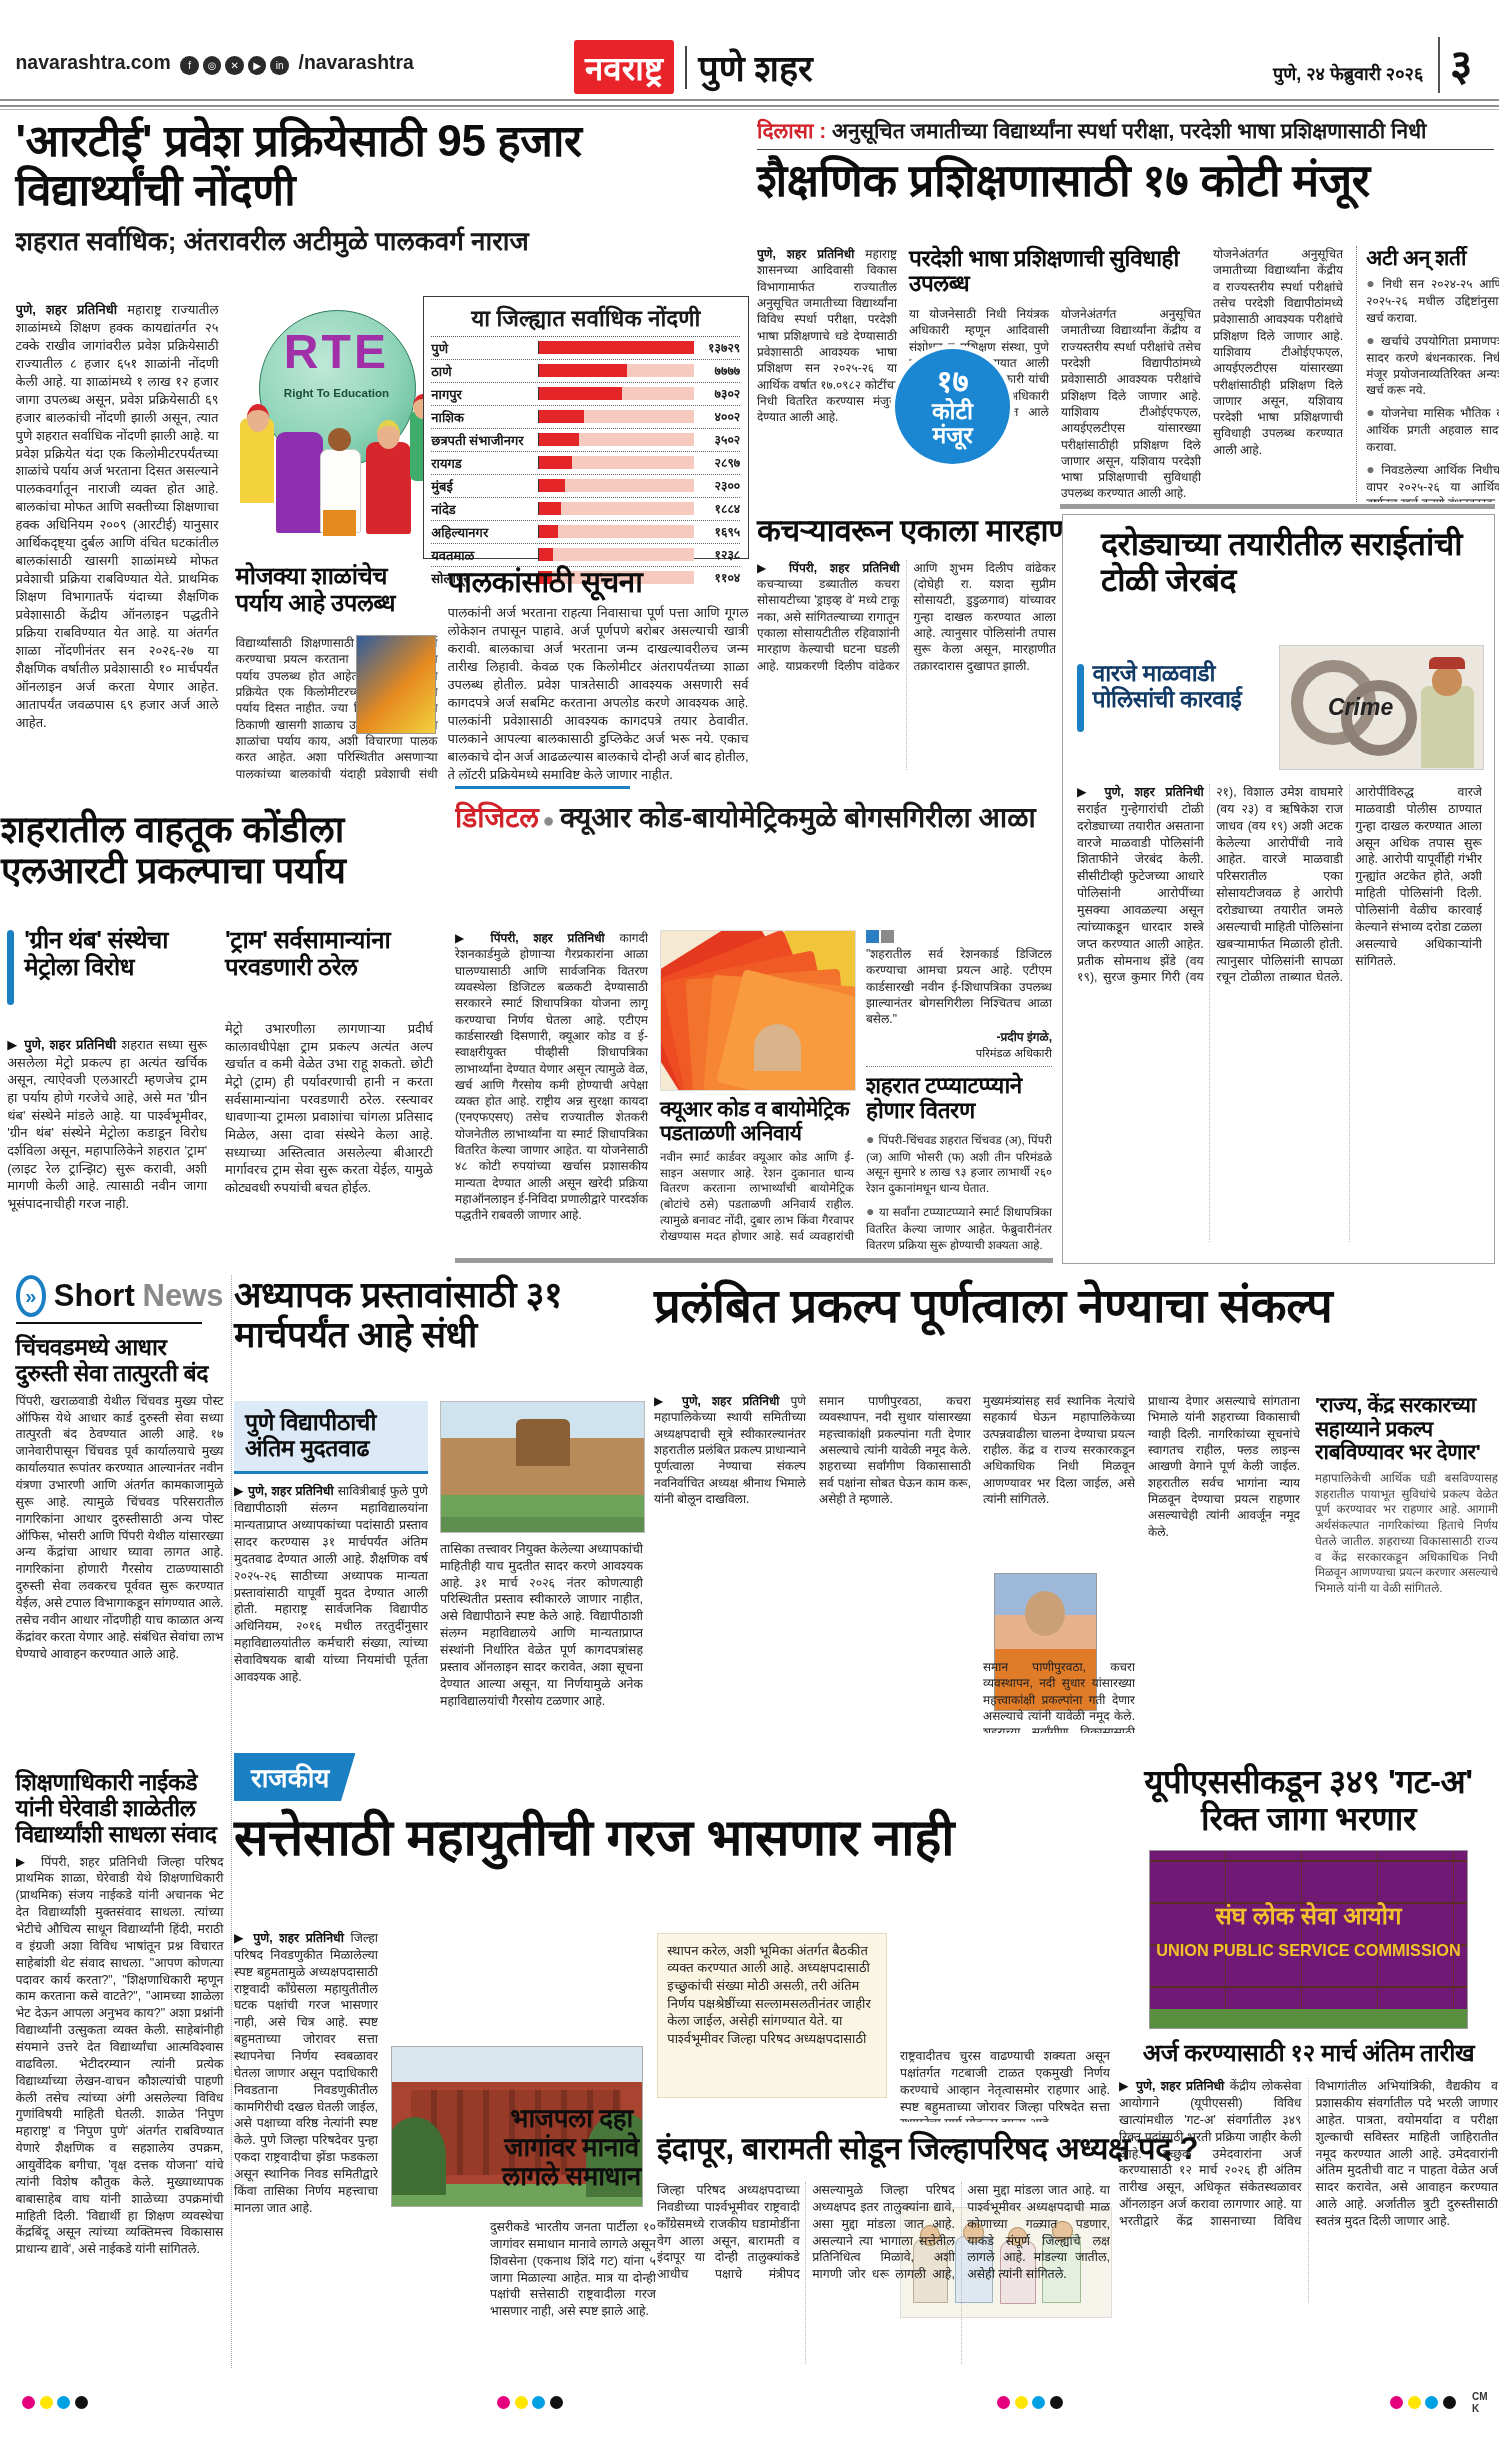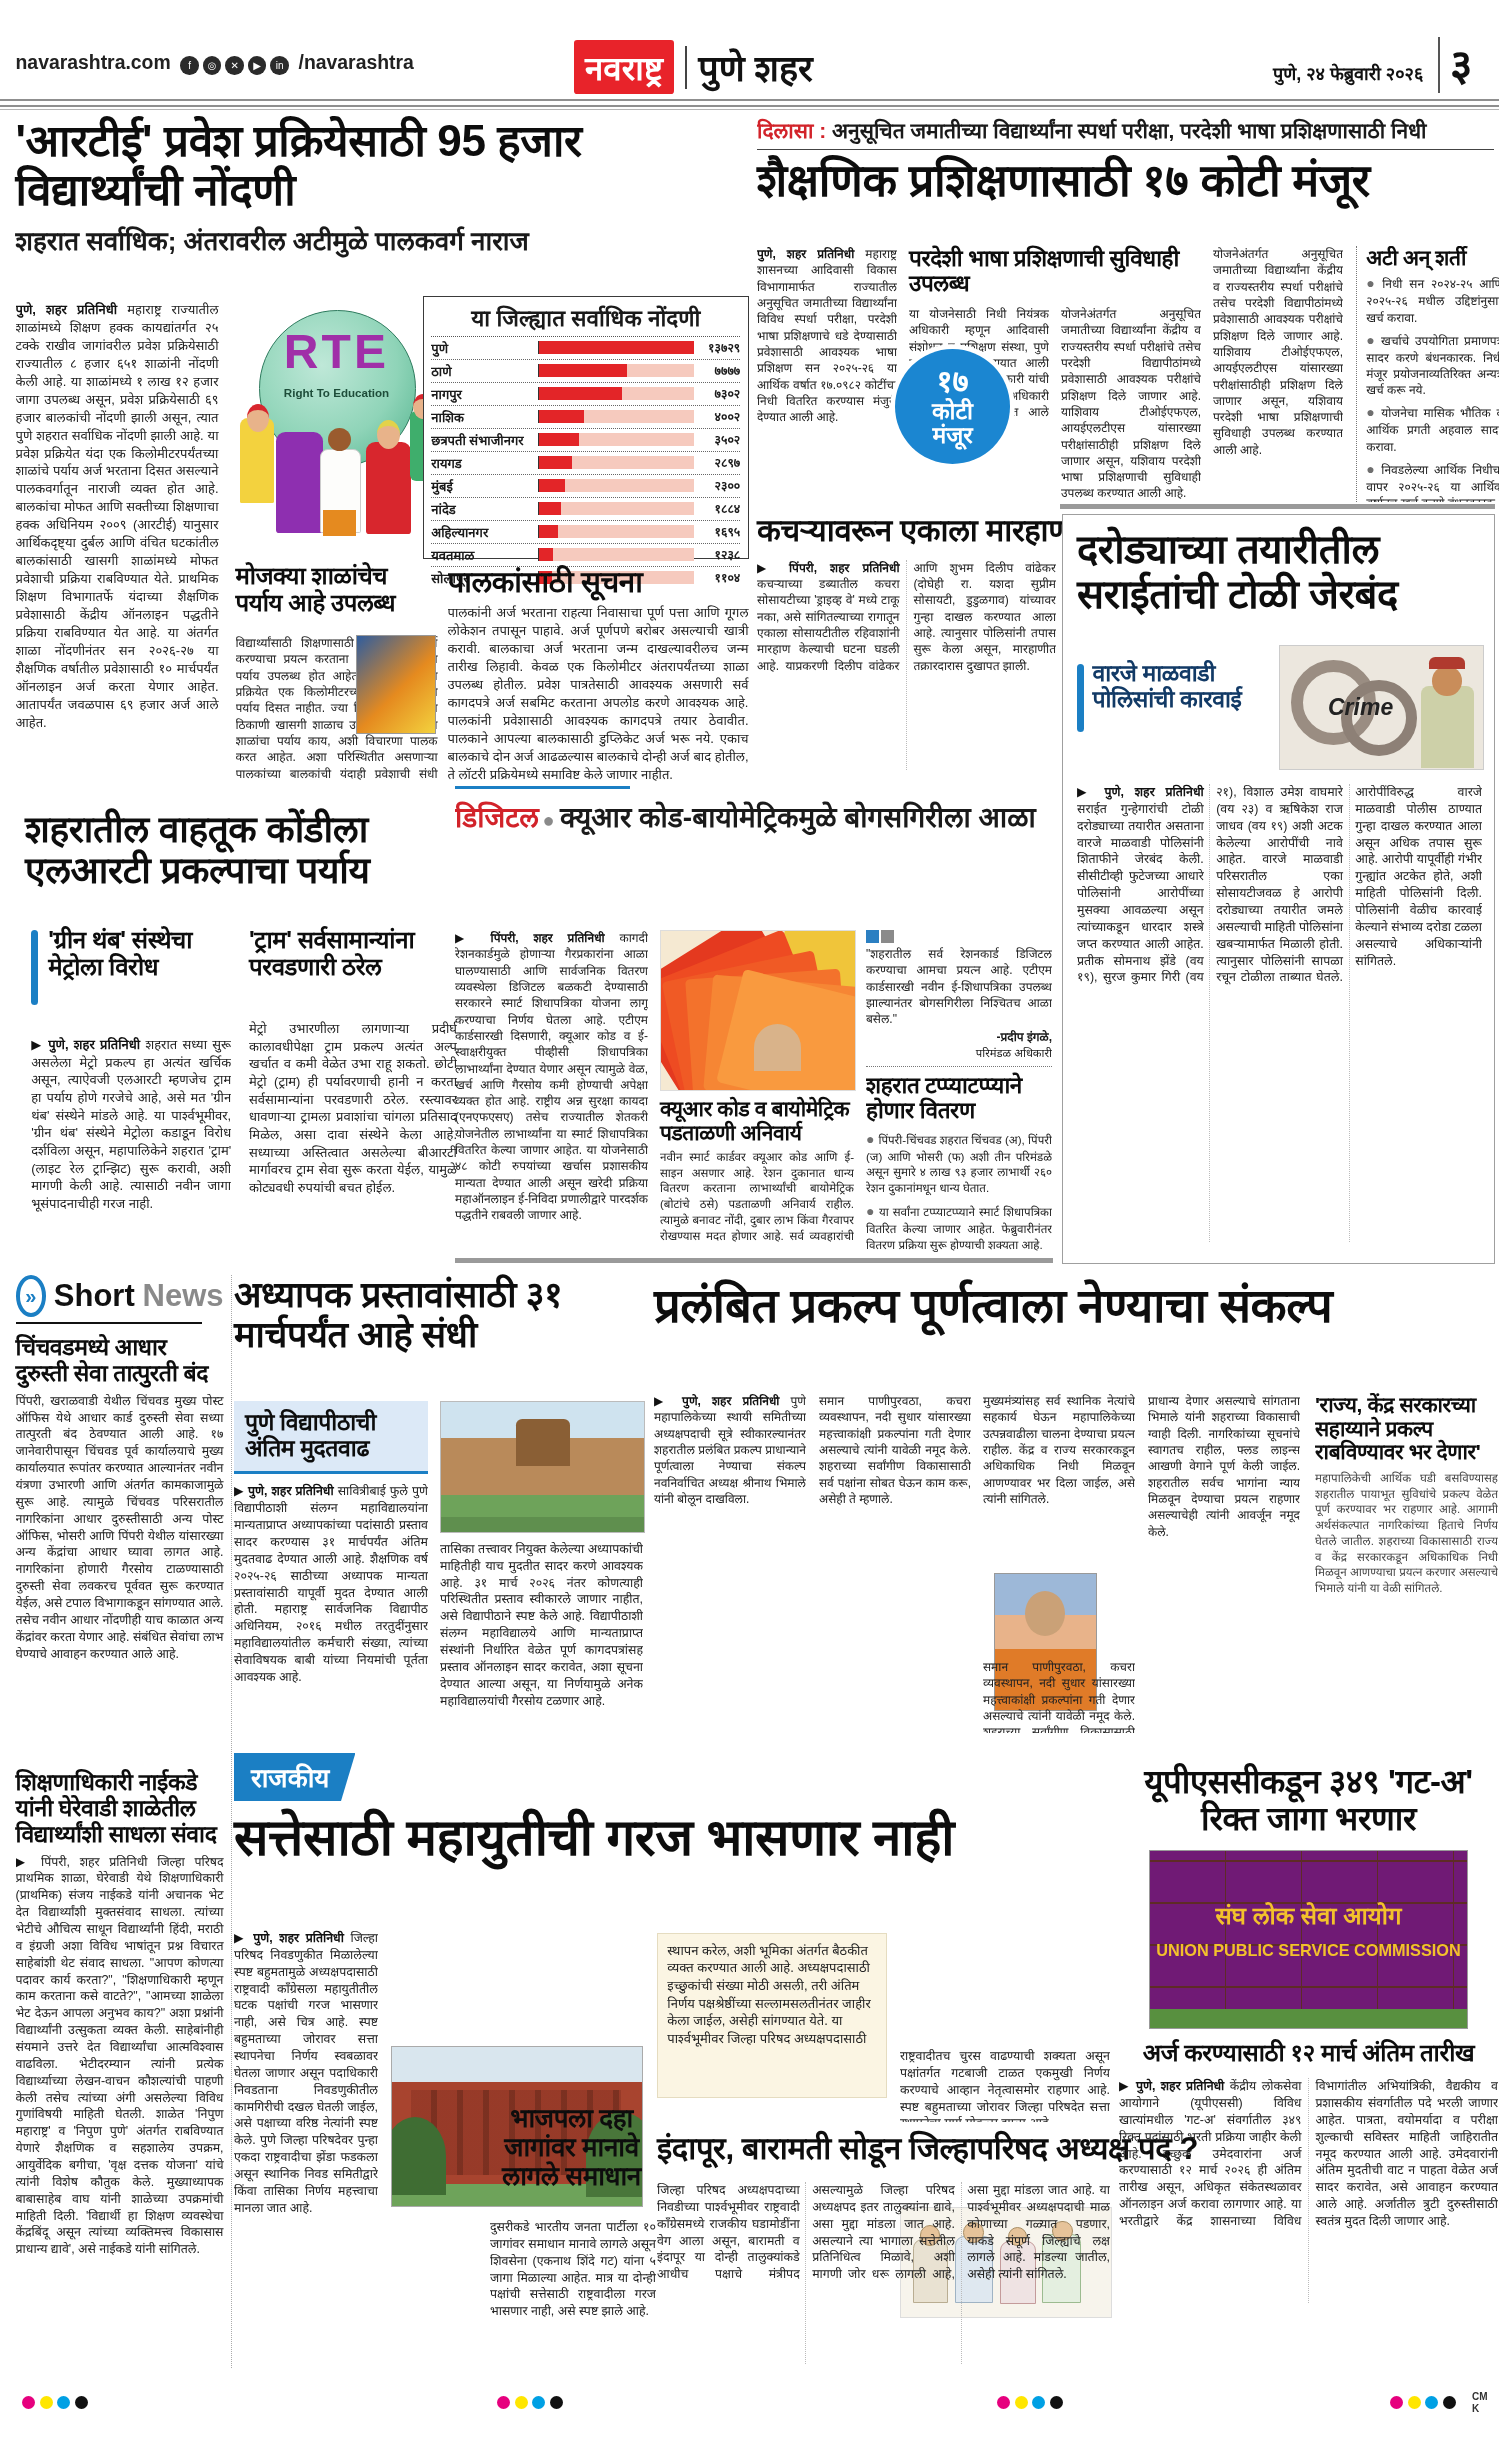--- a/index.html
+++ b/index.html
@@ -227,21 +227,21 @@
 
   <div class="abs" style="left:757px;top:514px;width:299px;height:268px;">
     <div class="headline" style="font-size:31px;white-space:nowrap;">कचऱ्यावरून एकाला मारहाण</div>
     <div class="cols2 small-txt" style="margin-top:11px;height:210px;overflow:hidden;">
       <span class="byline-mark">▶ </span><span class="byline-mark">पिंपरी, शहर प्रतिनिधी</span>
       <span>कचऱ्याच्या डब्यातील कचरा सोसायटीच्या 'ड्राइव्ह वे' मध्ये टाकू नका, असे सांगितल्याच्या रागातून एकाला सोसायटीतील रहिवाशांनी मारहाण केल्याची घटना घडली आहे. याप्रकरणी दिलीप वांढेकर आणि शुभम दिलीप वांढेकर (दोघेही रा. यशदा सुप्रीम सोसायटी, डुडुळगाव) यांच्यावर गुन्हा दाखल करण्यात आला आहे. त्यानुसार पोलिसांनी तपास सुरू केला असून, मारहाणीत तक्रारदारास दुखापत झाली.</span>
     </div>
   </div>
 
   <div class="abs crimebox" style="left:1062px;top:514px;width:433px;height:750px;padding:12.4px 14px;box-sizing:border-box;">
-    <div class="headline" style="font-size:40px;">दरोड्याच्या तयारीतील सराईतांची टोळी जेरबंद</div>
+    <div class="headline" style="font-size:32px;margin-left:24px;">दरोड्याच्या तयारीतील सराईतांची टोळी जेरबंद</div>
     <div class="abs" style="left:14px;top:146px;width:194px;">
       <div style="position:relative;padding-left:15.5px;">
         <span class="bluebar" style="height:68px;"></span>
         <span class="headline" style="font-size:23px;color:#123a66;">वारजे माळवाडी पोलिसांची कारवाई</span>
       </div>
     </div>
 
     <div class="abs" style="left:216px;top:130px;width:203px;height:123px;background:#ece7de;overflow:hidden;border:0.8px solid #ccc;">
       <div class="abs" style="left:11px;top:14px;width:61px;height:61px;border:12.4px solid #9a8d82;border-radius:50%;"></div>
       <div class="abs" style="left:61px;top:34px;width:54px;height:54px;border:11.6px solid #8d8076;border-radius:50%;"></div>
@@ -249,21 +249,21 @@
       <div class="abs" style="left:141px;top:40px;width:53px;height:82px;background:#cdd0a8;border-radius:7.8px 7.8px 0 0;"></div>
       <div class="abs" style="left:152px;top:20px;width:29.5px;height:29.5px;border-radius:50%;background:#c98d5a;"></div>
       <div class="abs" style="left:149px;top:11px;width:36px;height:12.4px;background:#b03a2e;border-radius:6.2px 6.2px 0 0;"></div>
     </div>
     <div class="cols3 small-txt abs" style="left:14px;top:269px;width:405px;height:458px;overflow:hidden;font-size:12.4px;">
       <span class="byline-mark">▶ </span><span class="byline-mark">पुणे, शहर प्रतिनिधी</span>
       <span>सराईत गुन्हेगारांची टोळी दरोड्याच्या तयारीत असताना वारजे माळवाडी पोलिसांनी शिताफीने जेरबंद केली. सीसीटीव्ही फुटेजच्या आधारे पोलिसांनी आरोपींच्या मुसक्या आवळल्या असून त्यांच्याकडून धारदार शस्त्रे जप्त करण्यात आली आहेत. प्रतीक सोमनाथ झेंडे (वय १९), सुरज कुमार गिरी (वय २१), विशाल उमेश वाघमारे (वय २३) व ऋषिकेश राज जाधव (वय १९) अशी अटक केलेल्या आरोपींची नावे आहेत. वारजे माळवाडी परिसरातील एका सोसायटीजवळ हे आरोपी दरोड्याच्या तयारीत जमले असल्याची माहिती पोलिसांना खबऱ्यामार्फत मिळाली होती. त्यानुसार पोलिसांनी सापळा रचून टोळीला ताब्यात घेतले. आरोपींविरुद्ध वारजे माळवाडी पोलीस ठाण्यात गुन्हा दाखल करण्यात आला असून अधिक तपास सुरू आहे. आरोपी यापूर्वीही गंभीर गुन्ह्यांत अटकेत होते, अशी माहिती पोलिसांनी दिली. पोलिसांनी वेळीच कारवाई केल्याने संभाव्य दरोडा टळला असल्याचे अधिकाऱ्यांनी सांगितले.</span>
     </div>
   </div>
 
-  <div class="abs" style="left:25px;top:809px;width:432px;height:454px;">
+  <div class="abs" style="left:1px;top:809px;width:432px;height:454px;">
     <div class="headline" style="font-size:37px;">शहरातील वाहतूक कोंडीला एलआरटी प्रकल्पाचा पर्याय</div>
     <div class="abs" style="left:6.2px;top:118px;width:194px;">
       <div style="position:relative;padding-left:17px;">
         <span class="bluebar" style="height:75px;"></span>
         <span class="headline" style="font-size:24px;">'ग्रीन थंब' संस्थेचा मेट्रोला विरोध</span>
       </div>
     </div>
     <div class="abs headline" style="left:224px;top:118px;width:208px;font-size:24px;">'ट्राम' सर्वसामान्यांना परवडणारी ठरेल</div>
     <div class="abs small-txt" style="left:6.2px;top:227px;width:200px;height:225px;overflow:hidden;font-size:13px;">
       <span class="byline-mark">▶ </span><span class="byline-mark">पुणे, शहर प्रतिनिधी</span>

